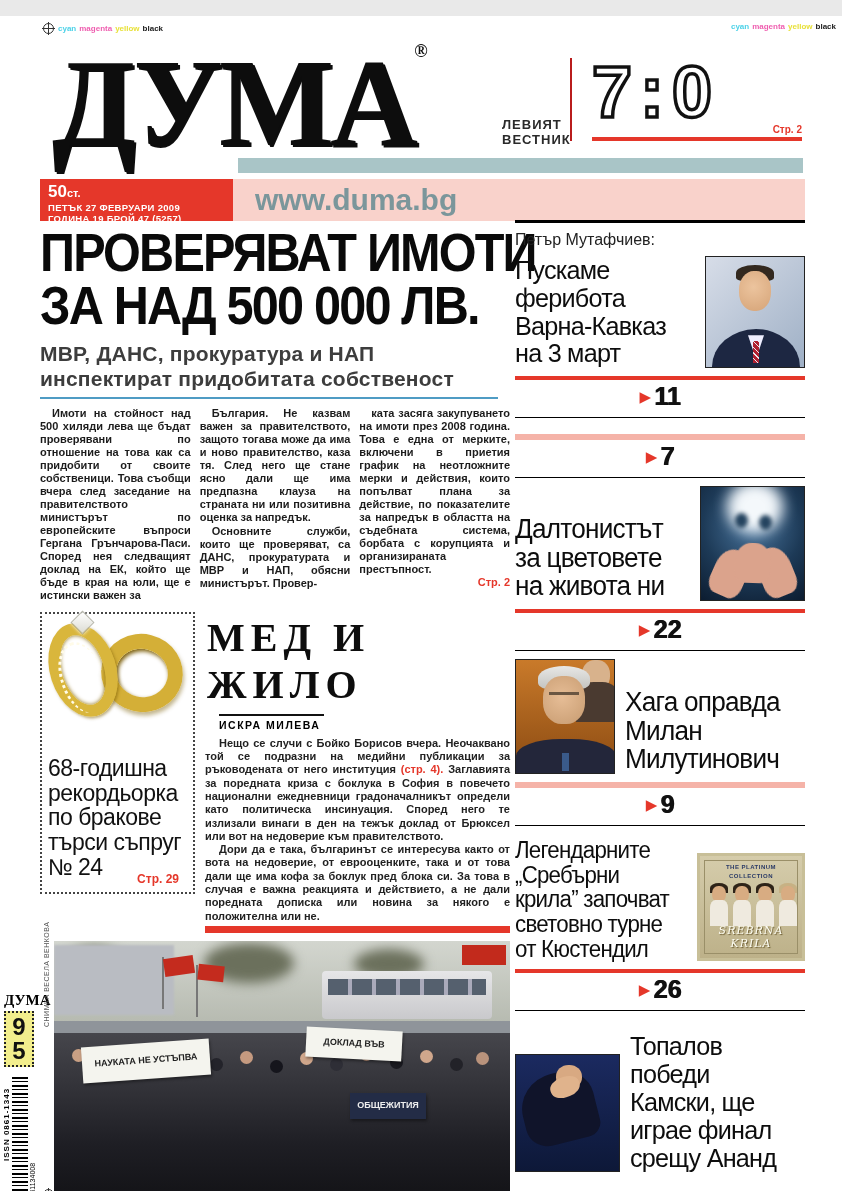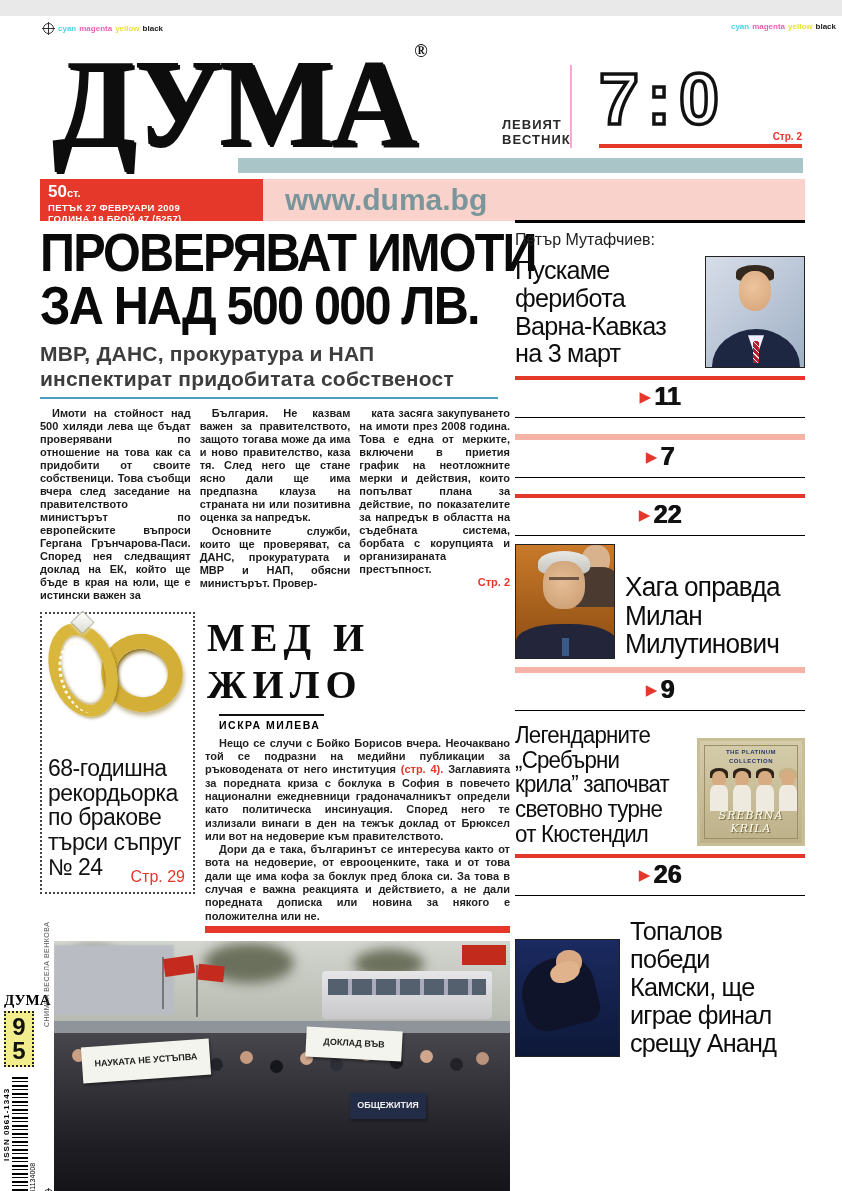--- a/index.html
+++ b/index.html
@@ -22,30 +22,30 @@
   .issn-text { position:absolute; left:-2px; top:88px; transform:rotate(-90deg); transform-origin:left top; font-size:8px; font-weight:bold; letter-spacing:1px; white-space:nowrap; }
   .barcode { position:absolute; left:8px; top:4px; width:16px; height:128px;
              background:repeating-linear-gradient(to bottom,#000 0 2px,#fff 2px 4px, #000 4px 5px, #fff 5px 8px); }
   .ean-text { position:absolute; left:25px; top:140px; transform:rotate(-90deg); transform-origin:left top; font-size:7px; white-space:nowrap; }
 
   
   .masthead { position:absolute; left:40px; top:30px; width:765px; height:130px; }
   .logo { position:absolute; left:12px; top:-4px; font-family:"Liberation Serif", serif; font-weight:900; font-size:122px; line-height:1; letter-spacing:-4px; color:#0d0d0d; text-shadow:2px 2px 0 #0d0d0d; transform:scaleY(1.02); }
   .logo .reg { font-size:18px; vertical-align:86px; letter-spacing:0; text-shadow:none; }
   .tagline { position:absolute; left:462px; top:72px; font-size:13px; font-weight:bold; color:#2a2a2a; letter-spacing:1px; line-height:1.15; }
-  .score-block { position:absolute; left:530px; top:19px; width:232px; border-left:2px solid #f9a8d4; padding-left:27px; }
+  .score-block { position:absolute; left:530px; top:12px; width:232px; border-left:2px solid #b91c1c; padding-left:20px; }
   .score { font-weight:900; font-size:72px; line-height:0.95; letter-spacing:8px; color:#fff; -webkit-text-stroke:3.5px #111; text-stroke:3.5px #111; font-family:"Liberation Sans", sans-serif; }
   .score-sub-row { display:flex; align-items:baseline; gap:8px; border-bottom:4px solid #e5372a; padding-bottom:2px; margin-top:-2px; }
   .score-sub { font-size:27px; font-weight:900; letter-spacing:-1px; color:#0d0d0d; }
   .score-page { font-size:10px; font-weight:bold; color:#e5372a; margin-left:auto; }
   .teal-bar { position:absolute; left:198px; top:112px; width:565px; height:15px; background:#a9c5c7; }
 
   
   .infobar { position:absolute; left:40px; top:163px; width:765px; height:42px; background:#f9d2cb; display:flex; }
-  .infobar-left { width:223px; background:#e5372a; color:#fff; padding:3px 8px 2px 8px; }
+  .infobar-left { width:193px; background:#e5372a; color:#fff; padding:3px 8px 2px 8px; }
   .price-big { font-size:17px; font-weight:900; }
   .price-small { font-size:11px; font-weight:900; }
   .infobar-left .ib-line { font-size:9.5px; font-weight:bold; letter-spacing:0.3px; line-height:1.2; }
   .infobar-site { font-size:30px; font-weight:bold; color:#7b969b; padding:4px 0 0 22px; letter-spacing:0; }
 
   
   .main-col { position:absolute; left:40px; top:210px; width:470px; }
   .lead-h1 { font-weight:900; font-size:54px; line-height:0.99; letter-spacing:-2px; color:#0a0a0a; transform:scaleX(0.90); transform-origin:left top; white-space:nowrap; }
   .lead-sub { margin-top:8px; font-size:21px; font-weight:bold; color:#3d3d3d; letter-spacing:0.2px; line-height:1.2; }
   .lead-rule { margin-top:6px; width:458px; height:2px; background:#4f9cc4; }
@@ -57,21 +57,21 @@
 
   
   .mid-band { display:flex; margin-top:10px; width:470px; }
   .brides-box { width:155px; border:2px dotted #444; padding:4px 6px 4px 6px; position:relative; height:282px; }
   .rings-art { position:relative; height:128px; }
   .ring-a { position:absolute; left:2px; top:4px; width:66px; height:96px; border:12px solid #d9b63c; border-radius:50%; transform:rotate(-18deg); box-shadow:inset 0 0 4px #8a6d10, 1px 2px 3px rgba(120,90,0,.5); background:radial-gradient(circle at 40% 30%, rgba(255,255,255,.8), transparent 60%); }
   .ring-a::after { content:""; position:absolute; left:-4px; top:6px; width:40px; height:70px; border-radius:50%; border:3px dotted #fffbe8; border-right:none; border-bottom:none; }
   .diamond { position:absolute; left:26px; top:-4px; width:17px; height:17px; background:linear-gradient(135deg,#ffffff,#dcdcd4); border:1px solid #b9b9ae; transform:rotate(45deg); box-shadow:0 0 4px #fff; }
   .ring-b { position:absolute; right:4px; top:16px; width:82px; height:78px; border:15px solid #d4af37; border-radius:50%; transform:rotate(14deg); box-shadow:inset 2px 2px 4px #7c5e08, 2px 3px 4px rgba(120,90,0,.45); background:radial-gradient(circle at 35% 30%, rgba(255,255,255,.7), transparent 55%); }
   .brides-h { margin-top:10px; font-size:23px; line-height:1.08; letter-spacing:-0.5px; color:#111; }
-  .brides-page { position:absolute; right:8px; bottom:6px; font-size:16px; font-weight:normal; color:#e5372a; }
+  .brides-page { position:absolute; right:14px; bottom:6px; font-size:12px; font-weight:bold; color:#e5372a; }
 
   .opinion { flex:1; margin-left:10px; position:relative; padding-bottom:10px; }
   .rubric { display:flex; align-items:center; gap:6px; font-size:16px; font-weight:900; color:#111; }
   .rubric .dash { width:14px; height:5px; background:#e5372a; display:inline-block; }
   .op-title { font-family:"Liberation Serif", serif; font-weight:bold; font-size:40px; letter-spacing:6px; margin:2px 0 6px 2px; color:#0d0d0d; }
   .op-rule { width:105px; height:2px; background:#111; margin-left:14px; }
   .op-author { font-size:10.5px; font-weight:bold; letter-spacing:1.5px; margin:3px 0 6px 14px; }
   .op-body { font-size:11px; font-weight:bold; color:#222; line-height:1.21; text-align:justify; }
   .op-body p { text-indent:14px; }
   .op-ref { color:#e5372a; }
@@ -334,20 +334,31 @@
 
     <div class="sb-item">
       <div class="sb-rule pink"></div>
       <div class="pmark">
           <span class="tri">▶</span>
           <span class="num">7</span>
         </div>
     </div>
 
     <div class="sb-item">
+      <div class="sb-row">
+        <div class="sb-h" style="flex:1;font-size:27px;margin-top:14px;">Далтонистът за цветовете на живота ни</div>
+        <div class="sb-img art-skull">
+          <div class="as-smoke"></div>
+          <div class="as-eye" style="left:34px;top:26px;"></div>
+          <div class="as-eye" style="left:58px;top:28px;"></div>
+          <div class="as-hand" style="left:12px;top:62px;width:34px;height:48px;transform:rotate(24deg);"></div>
+          <div class="as-hand" style="left:58px;top:60px;width:34px;height:50px;transform:rotate(-22deg);"></div>
+          <div class="as-hand" style="left:34px;top:56px;width:36px;height:40px;transform:rotate(2deg);"></div>
+        </div>
+      </div>
       <div class="sb-rule"></div>
       <div class="pmark">
           <span class="tri">▶</span>
           <span class="num">22</span>
         </div>
     </div>
 
     <div class="sb-item">
       <div class="sb-row">
         <div class="sb-img art-milu">

